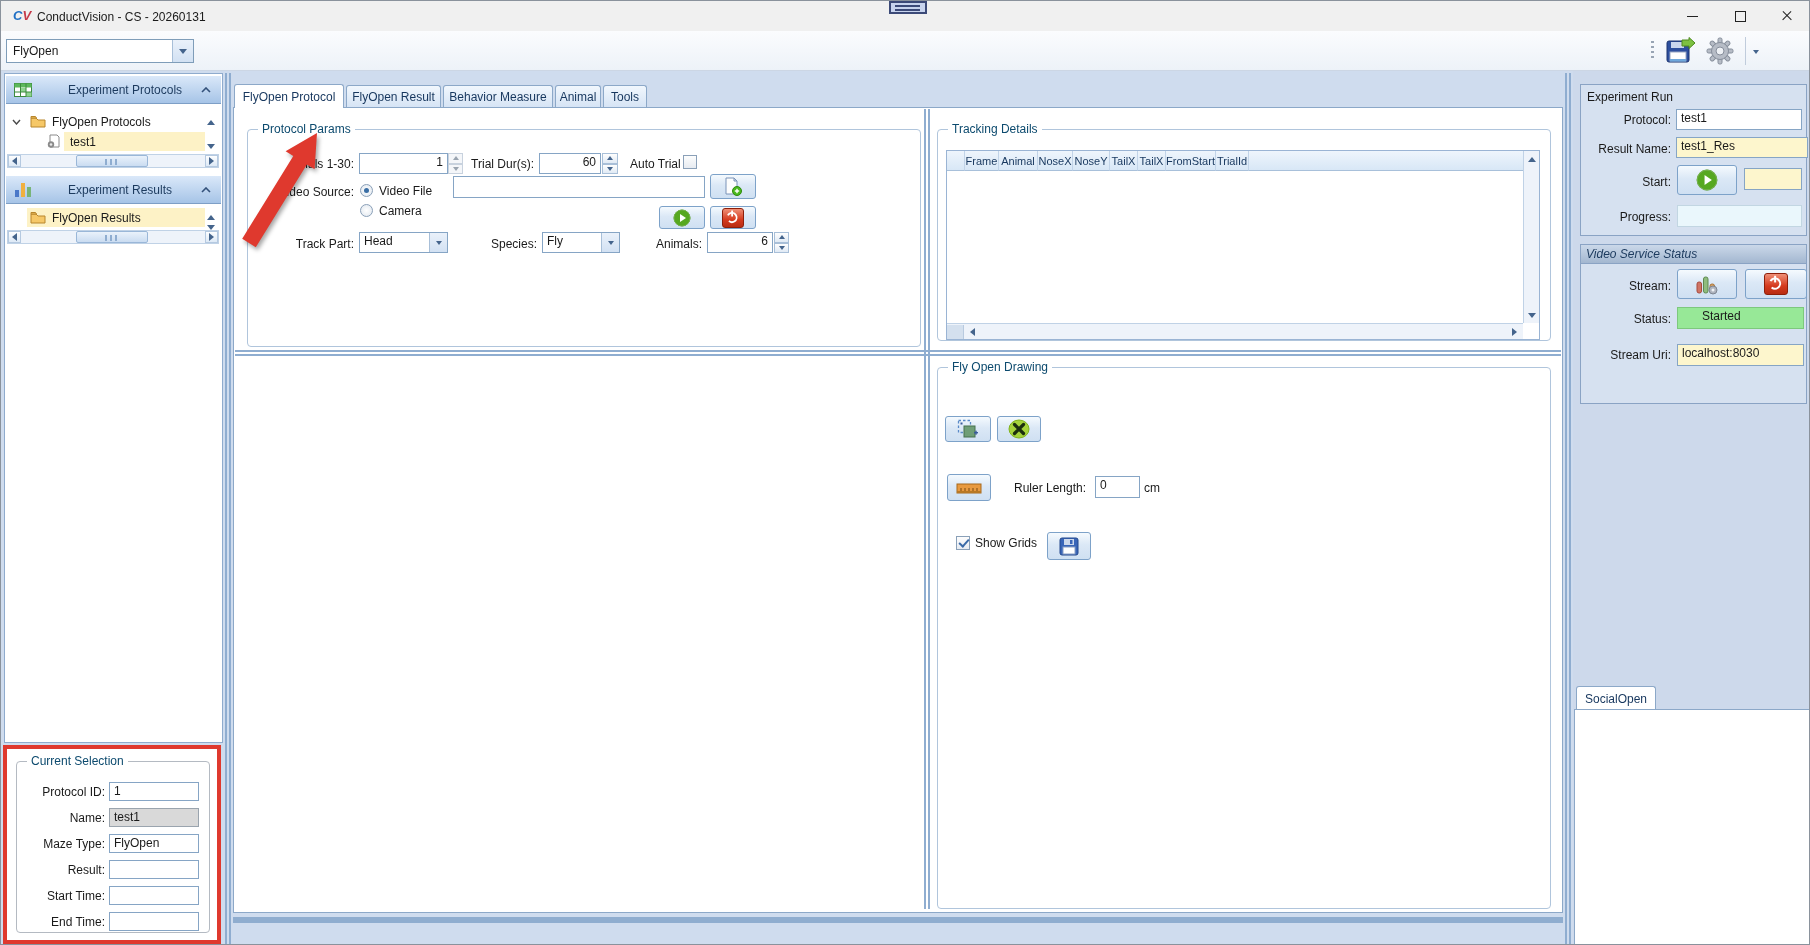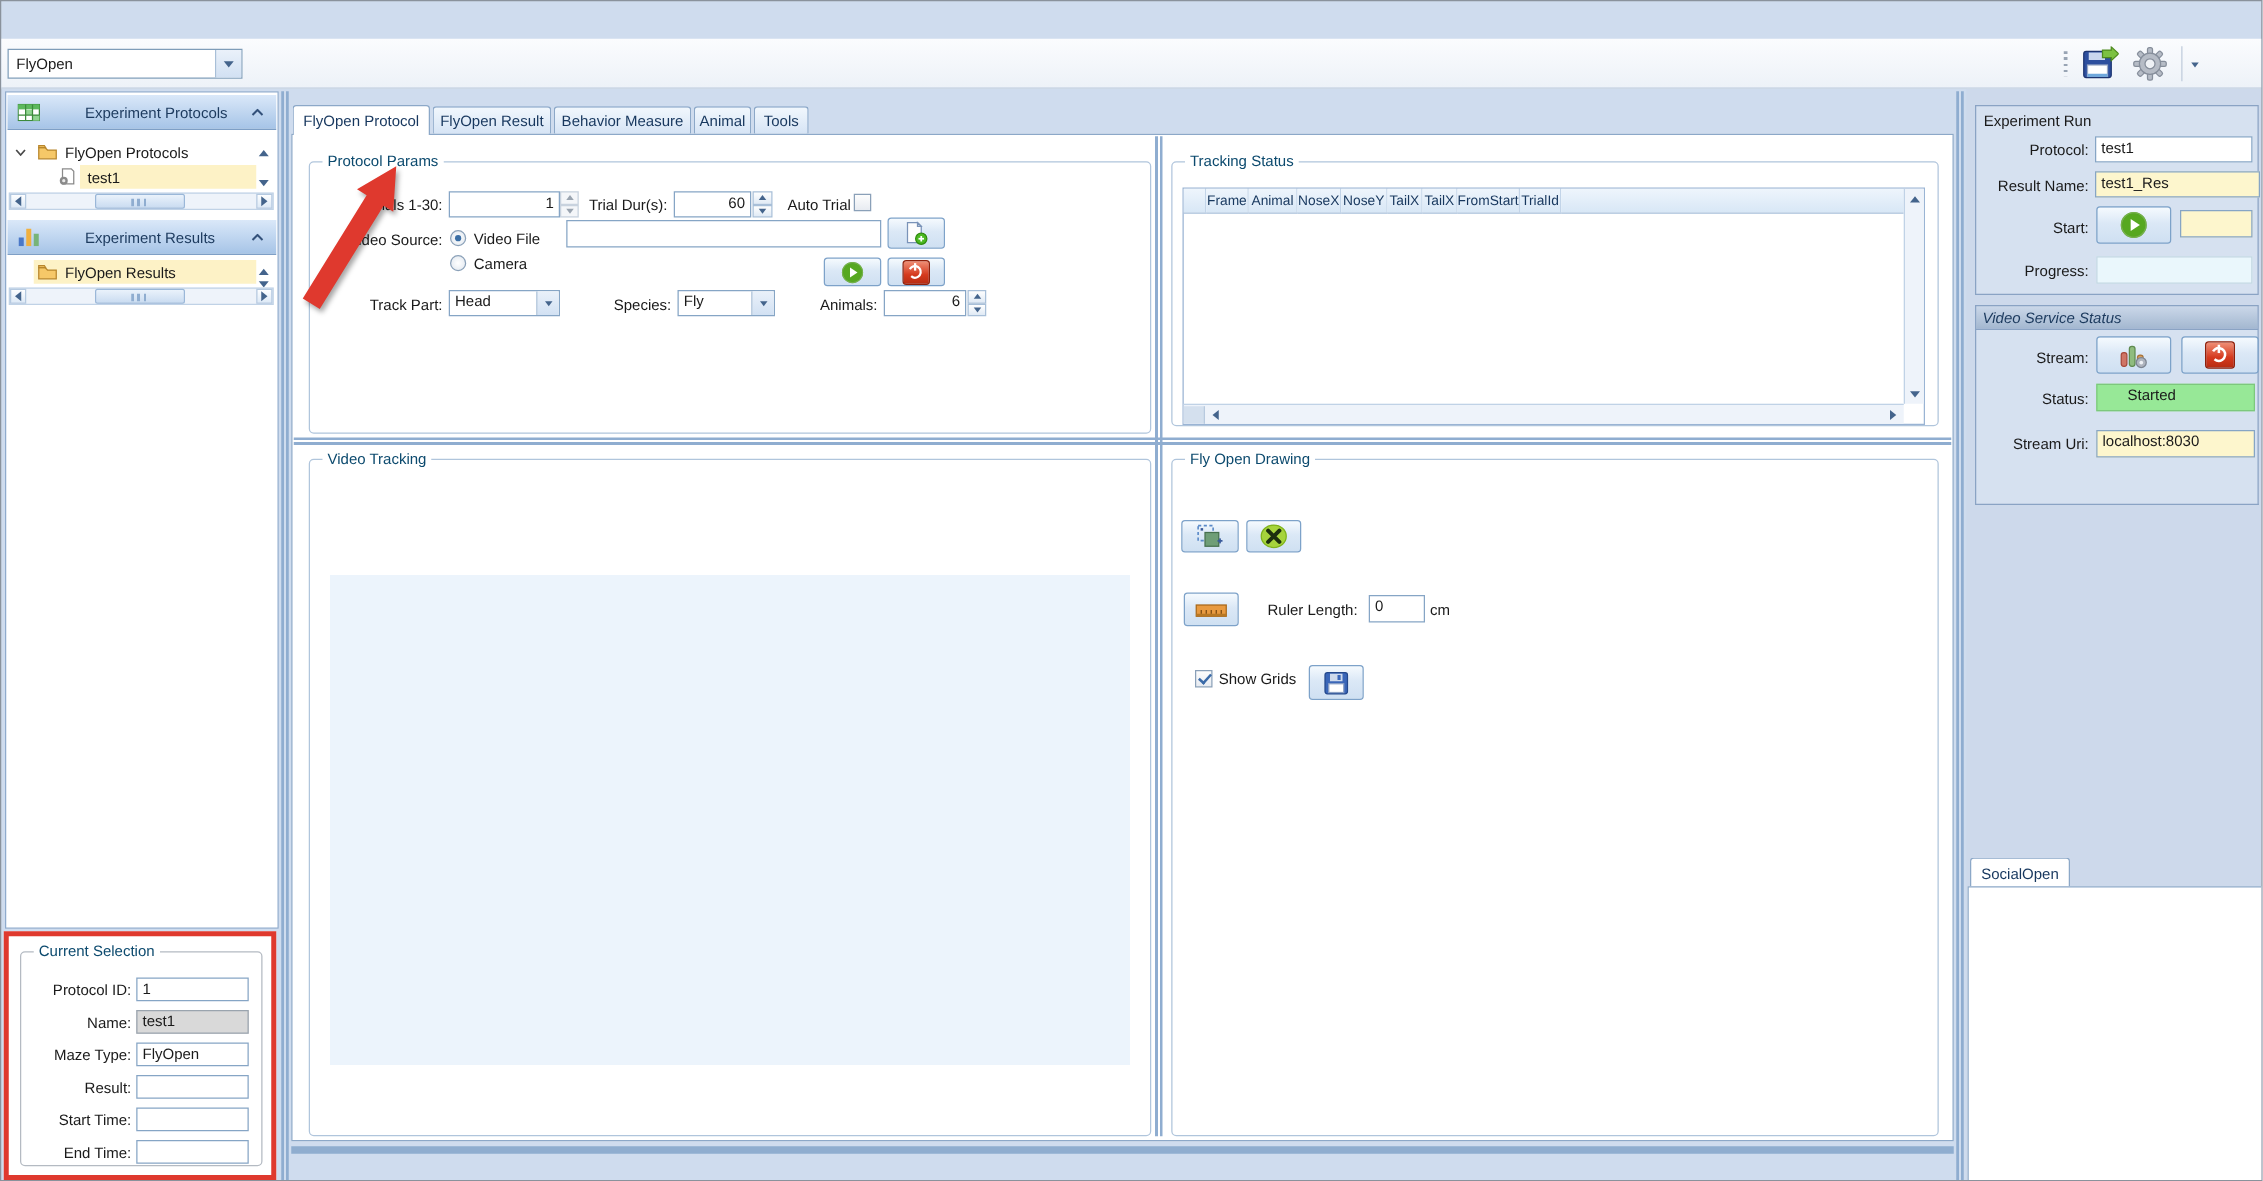--- a/index.html
+++ b/index.html
@@ -54,20 +54,42 @@
   .sbb{position:absolute;background:linear-gradient(#fdfeff,#dde9f6);border:1px solid #b5c9e0;
       box-sizing:border-box;display:flex;align-items:center;justify-content:center;}
   .ddseg{position:absolute;top:0;right:0;bottom:0;width:17px;background:linear-gradient(#eaf1fa,#d2e1f3);
       border-left:1px solid #a8bfd8;display:flex;align-items:center;justify-content:center;}
 </style>
 </head>
 <body>
 
 <div class="window">
 
+  <div class="abs" style="left:0;top:0;width:1810px;height:30px;background:#f0f0f0;">
+    <span class="abs" style="left:12px;top:7px;font-weight:bold;font-style:italic;font-size:13px;">
+      <span style="color:#1f6fc4;">C</span><span style="color:#c53a4a;">V</span>
+    </span>
+    <span class="lbl" style="left:36px;top:8px;color:#1a1a1a;">ConductVision - CS - 20260131</span>
+    <div class="abs" style="left:888px;top:0;width:38px;height:13px;background:#c8d4ee;border:2px solid #3c4a78;box-sizing:border-box;">
+      <div class="abs" style="left:4px;top:2px;width:25px;height:2px;background:#3c4a78;"></div>
+      <div class="abs" style="left:4px;top:6px;width:25px;height:2px;background:#3c4a78;"></div>
+    </div>
+    <div class="wb" style="left:1668px;width:46px;">
+      <div style="width:11px;height:1px;background:#222;"></div>
+    </div>
+    <div class="wb" style="left:1716px;width:46px;">
+      <div style="width:9px;height:9px;border:1px solid #222;"></div>
+    </div>
+    <div class="wb" style="left:1762px;width:47px;">
+      <div style="position:relative;width:12px;height:12px;">
+        <div style="position:absolute;left:0;top:5px;width:12px;height:1.4px;background:#222;transform:rotate(45deg);"></div>
+        <div style="position:absolute;left:0;top:5px;width:12px;height:1.4px;background:#222;transform:rotate(-45deg);"></div>
+      </div>
+    </div>
+  </div>
 
   <div class="abs" style="left:0;top:30px;width:1810px;height:40px;background:linear-gradient(#fbfcfe,#edf2f8);border-bottom:1px solid #ccd6e4;box-sizing:border-box;">
     <div class="abs" style="left:5px;top:8px;width:188px;height:24px;background:#fff;border:1px solid #7f9db9;box-sizing:border-box;">
       <span class="lbl" style="left:6px;top:3px;">FlyOpen</span>
       <div class="ddseg" style="width:20px;">
           <span class="td"></span>
         </div>
     </div>
     <div class="abs grip" style="left:1650px;top:40px;width:3px;height:20px;background:repeating-linear-gradient(#98a4b4 0 2px,rgba(0,0,0,0) 2px 5px);top:10px;"></div>
     <div class="abs" style="left:1660px;top:4px;width:38px;height:32px;display:flex;align-items:center;justify-content:center;">
@@ -296,21 +318,21 @@
       <div>
           <span class="tu sm"></span>
         </div>
       <div>
           <span class="td sm"></span>
         </div>
     </div>
   </div>
 
   <div class="gb" style="left:936px;top:128px;width:614px;height:212px;z-index:3;">
-    <span class="gb-title">Tracking Status</span>
+    <span class="gb-title">Tracking Details</span>
     <div class="abs" style="left:8px;top:20px;width:594px;height:190px;border:1px solid #9ab4d4;box-sizing:border-box;background:#fff;">
       <div class="th" style="left:0;width:18px;">
           <span></span>
         </div>
       <div class="th" style="left:18px;width:34px;">
           <span>Frame</span>
         </div>
       <div class="th" style="left:52px;width:39px;">
           <span>Animal</span>
         </div>
@@ -346,24 +368,20 @@
         <div class="sbb" style="left:18px;top:1px;width:14px;height:14px;border:none;background:none;">
             <span class="tl"></span>
           </div>
         <div class="sbb" style="right:2px;top:1px;width:14px;height:14px;border:none;background:none;">
             <span class="tr"></span>
           </div>
       </div>
     </div>
   </div>
 
-  <div class="gb" style="left:246px;top:366px;width:674px;height:542px;z-index:3;">
-    <span class="gb-title">Video Tracking</span>
-    <div class="abs" style="left:16px;top:92px;width:640px;height:392px;background:#ecf4fc;"></div>
-  </div>
 
   <div class="gb" style="left:936px;top:366px;width:614px;height:542px;z-index:3;">
     <span class="gb-title">Fly Open Drawing</span>
     <div class="btn" style="left:7px;top:48px;width:46px;height:26px;">
       <svg width="22" height="20" viewBox="0 0 22 20">
         <rect x="1.5" y="1.5" width="12" height="12" fill="none" stroke="#5a8ac8" stroke-width="1.3" stroke-dasharray="2.5 2"></rect>
         <rect x="3.5" y="3.5" width="2" height="2" fill="#3a5a9a"></rect>
         <rect x="7" y="7" width="11" height="11" fill="#6f9e77" stroke="#46704e"></rect>
         <rect x="17" y="13" width="4" height="1.4" fill="#3a5a9a"></rect>
         <rect x="18.3" y="11.7" width="1.4" height="4" fill="#3a5a9a"></rect>

